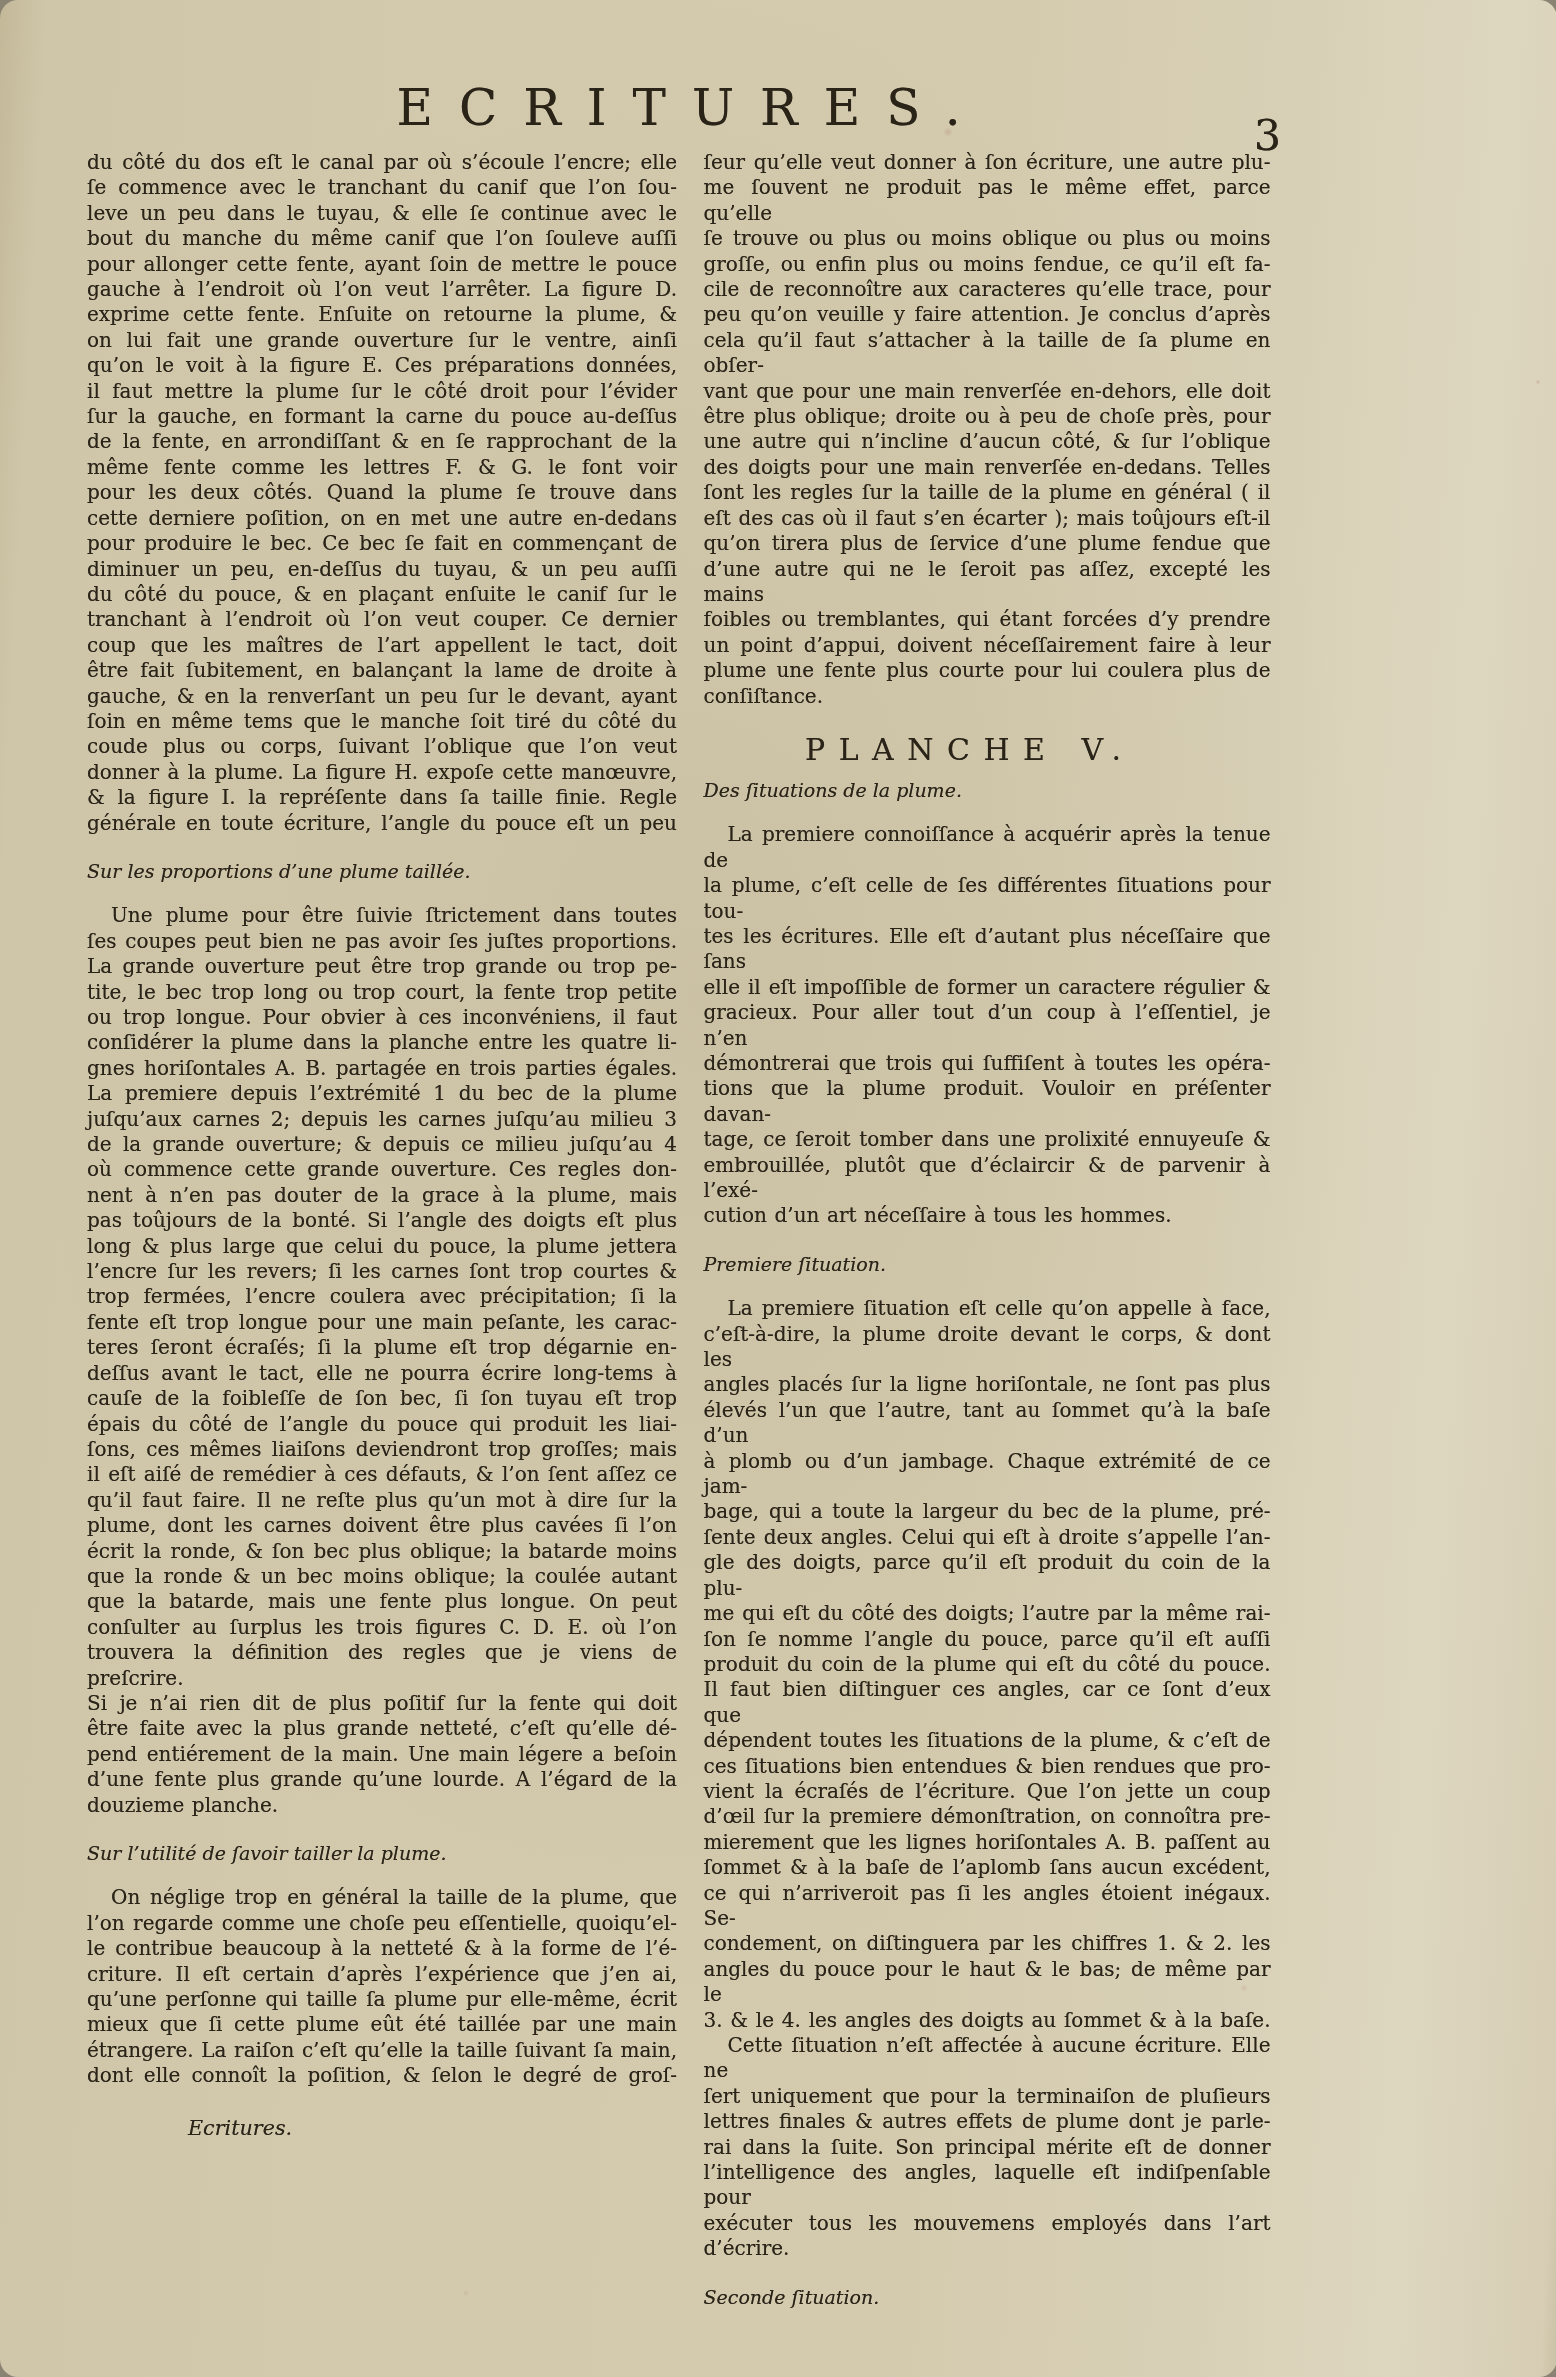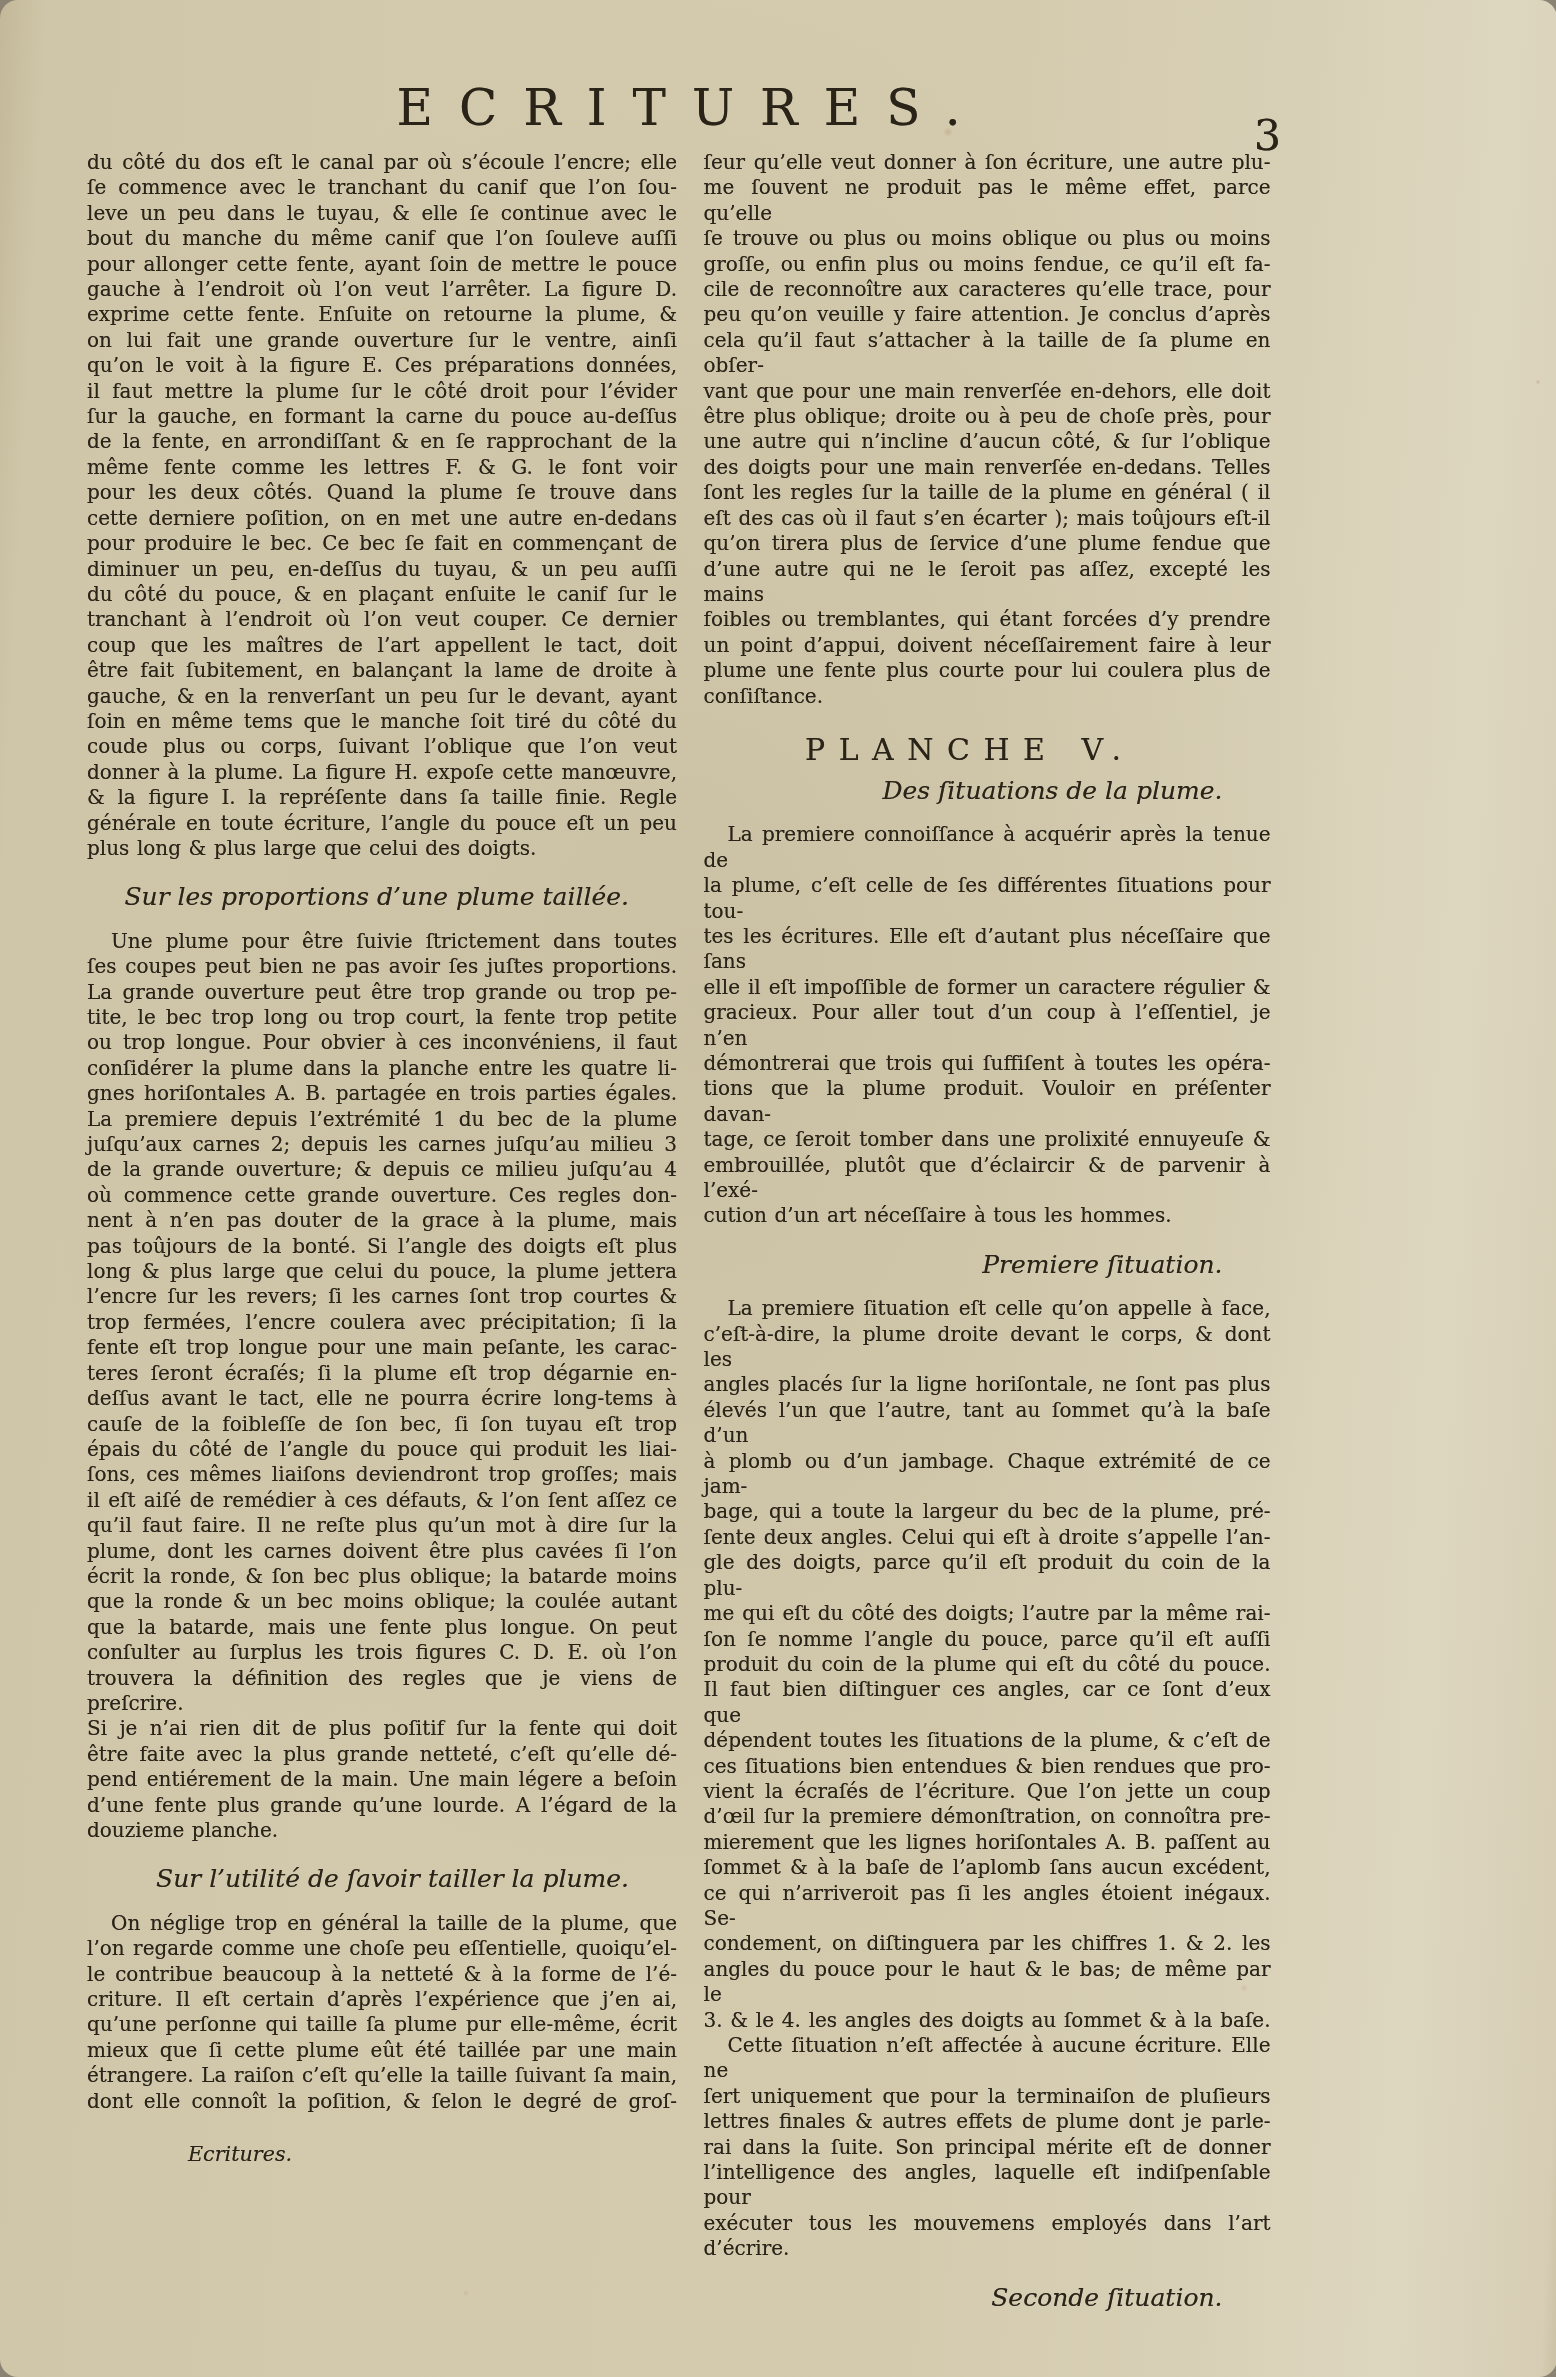--- a/index.html
+++ b/index.html
@@ -44,22 +44,22 @@
   .line{
     font-size:20px;line-height:25.4px;
     text-align:justify;text-align-last:justify;
     -moz-text-align-last:justify;
     word-spacing:.06em;
   }
   .line.last{text-align-last:left;-moz-text-align-last:left;}
   .para.indent .line:first-child{text-indent:24px;}
 
   .heading-italic{
-    font-style:italic;font-size:25px;line-height:25.4px;
-    text-align:right;padding-right:48px;
+    font-style:italic;font-size:19px;line-height:25.4px;
+    text-align:left;padding-right:48px;
     margin:23px 0 19px 0;
   }
   .heading-caps{
     font-size:30px;line-height:32px;
     letter-spacing:.45em;text-indent:.45em;
     text-align:center;padding-right:48px;
     margin:25.4px 0 7.4px 0;white-space:nowrap;
   }
   .heading-caps + .heading-italic{margin-top:11.6px;}
   .catchword{
@@ -96,21 +96,20 @@
           <div class="line">du côté du pouce, &amp; en plaçant enſuite le canif ſur le</div>
           <div class="line">tranchant à l’endroit où l’on veut couper. Ce dernier</div>
           <div class="line">coup que les maîtres de l’art appellent le tact, doit</div>
           <div class="line">être fait ſubitement, en balançant la lame de droite à</div>
           <div class="line">gauche, &amp; en la renverſant un peu ſur le devant, ayant</div>
           <div class="line">ſoin en même tems que le manche ſoit tiré du côté du</div>
           <div class="line">coude plus ou corps, ſuivant l’oblique que l’on veut</div>
           <div class="line">donner à la plume. La figure H. expoſe cette manœuvre,</div>
           <div class="line">&amp; la figure I. la repréſente dans ſa taille finie. Regle</div>
           <div class="line">générale en toute écriture, l’angle du pouce eſt un peu</div>
-          <div class="line last">plus long &amp; plus large que celui des doigts.</div>
         </div>
         <div class="heading-italic">Sur les proportions d’une plume taillée.</div>
         <div class="para indent">
           <div class="line">Une plume pour être ſuivie ſtrictement dans toutes</div>
           <div class="line">ſes coupes peut bien ne pas avoir ſes juſtes proportions.</div>
           <div class="line">La grande ouverture peut être trop grande ou trop pe-</div>
           <div class="line">tite, le bec trop long ou trop court, la fente trop petite</div>
           <div class="line">ou trop longue. Pour obvier à ces inconvéniens, il faut</div>
           <div class="line">conſidérer la plume dans la planche entre les quatre li-</div>
           <div class="line">gnes horiſontales A. B. partagée en trois parties égales.</div>

